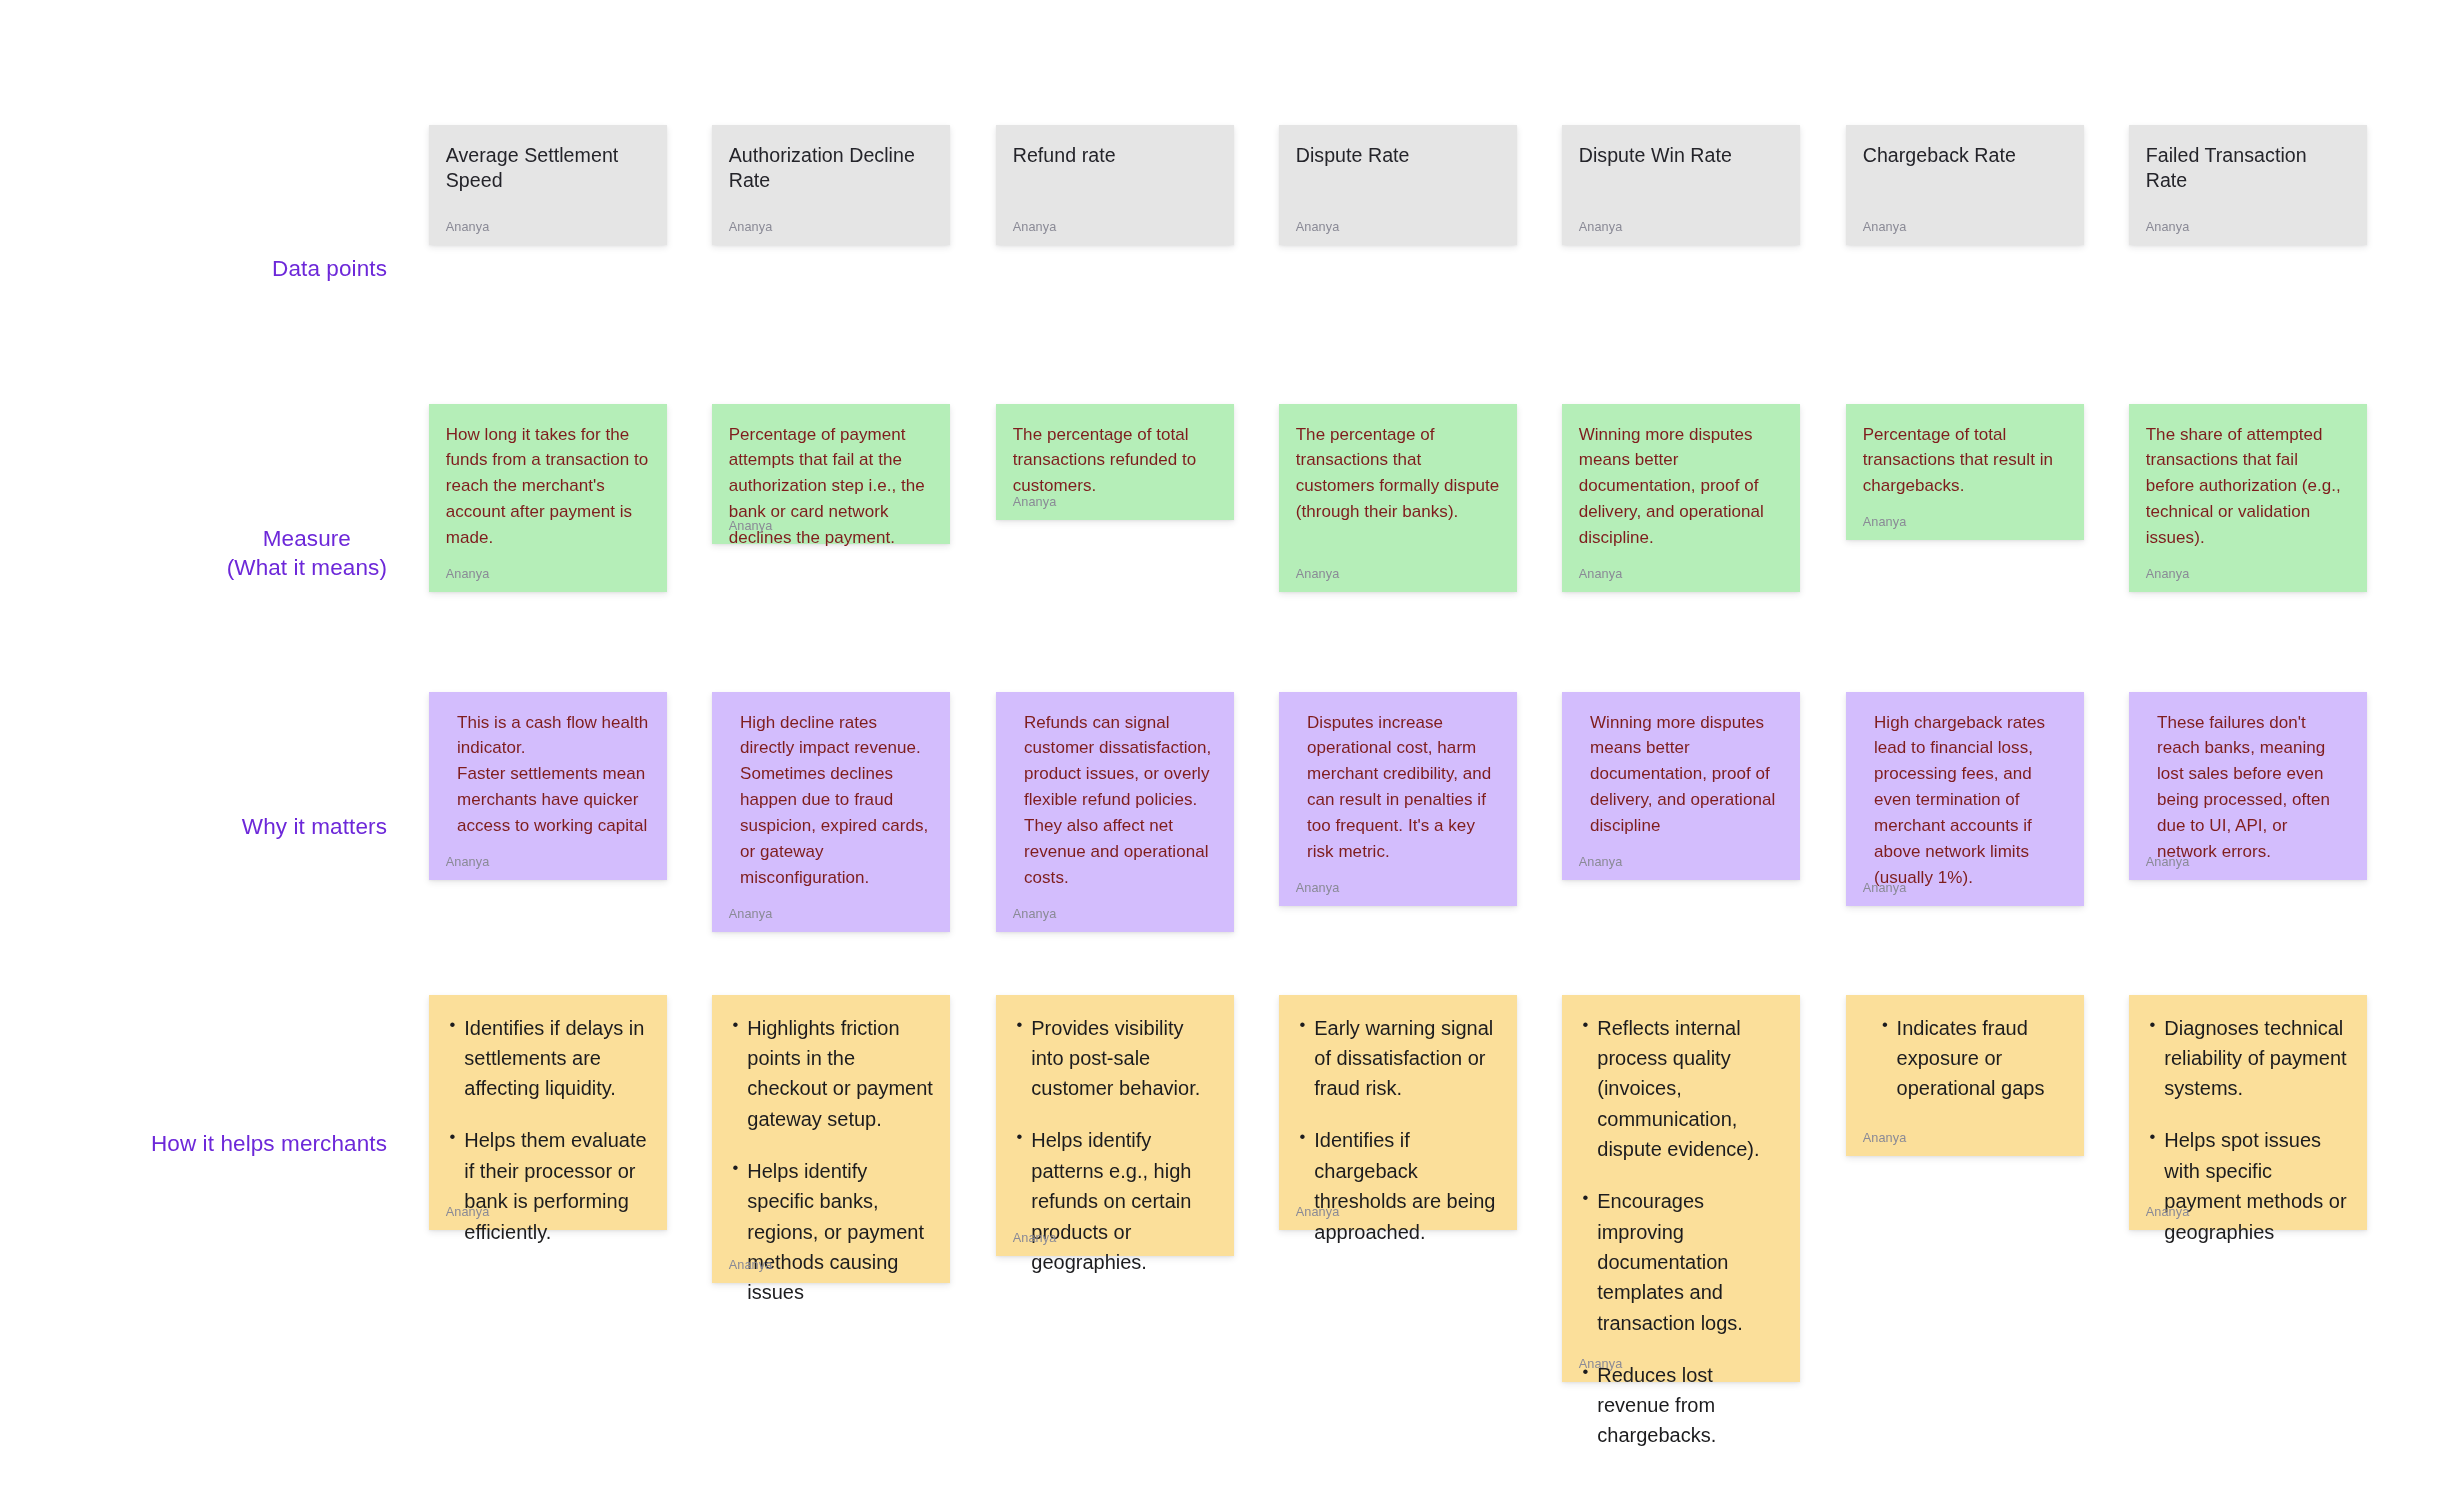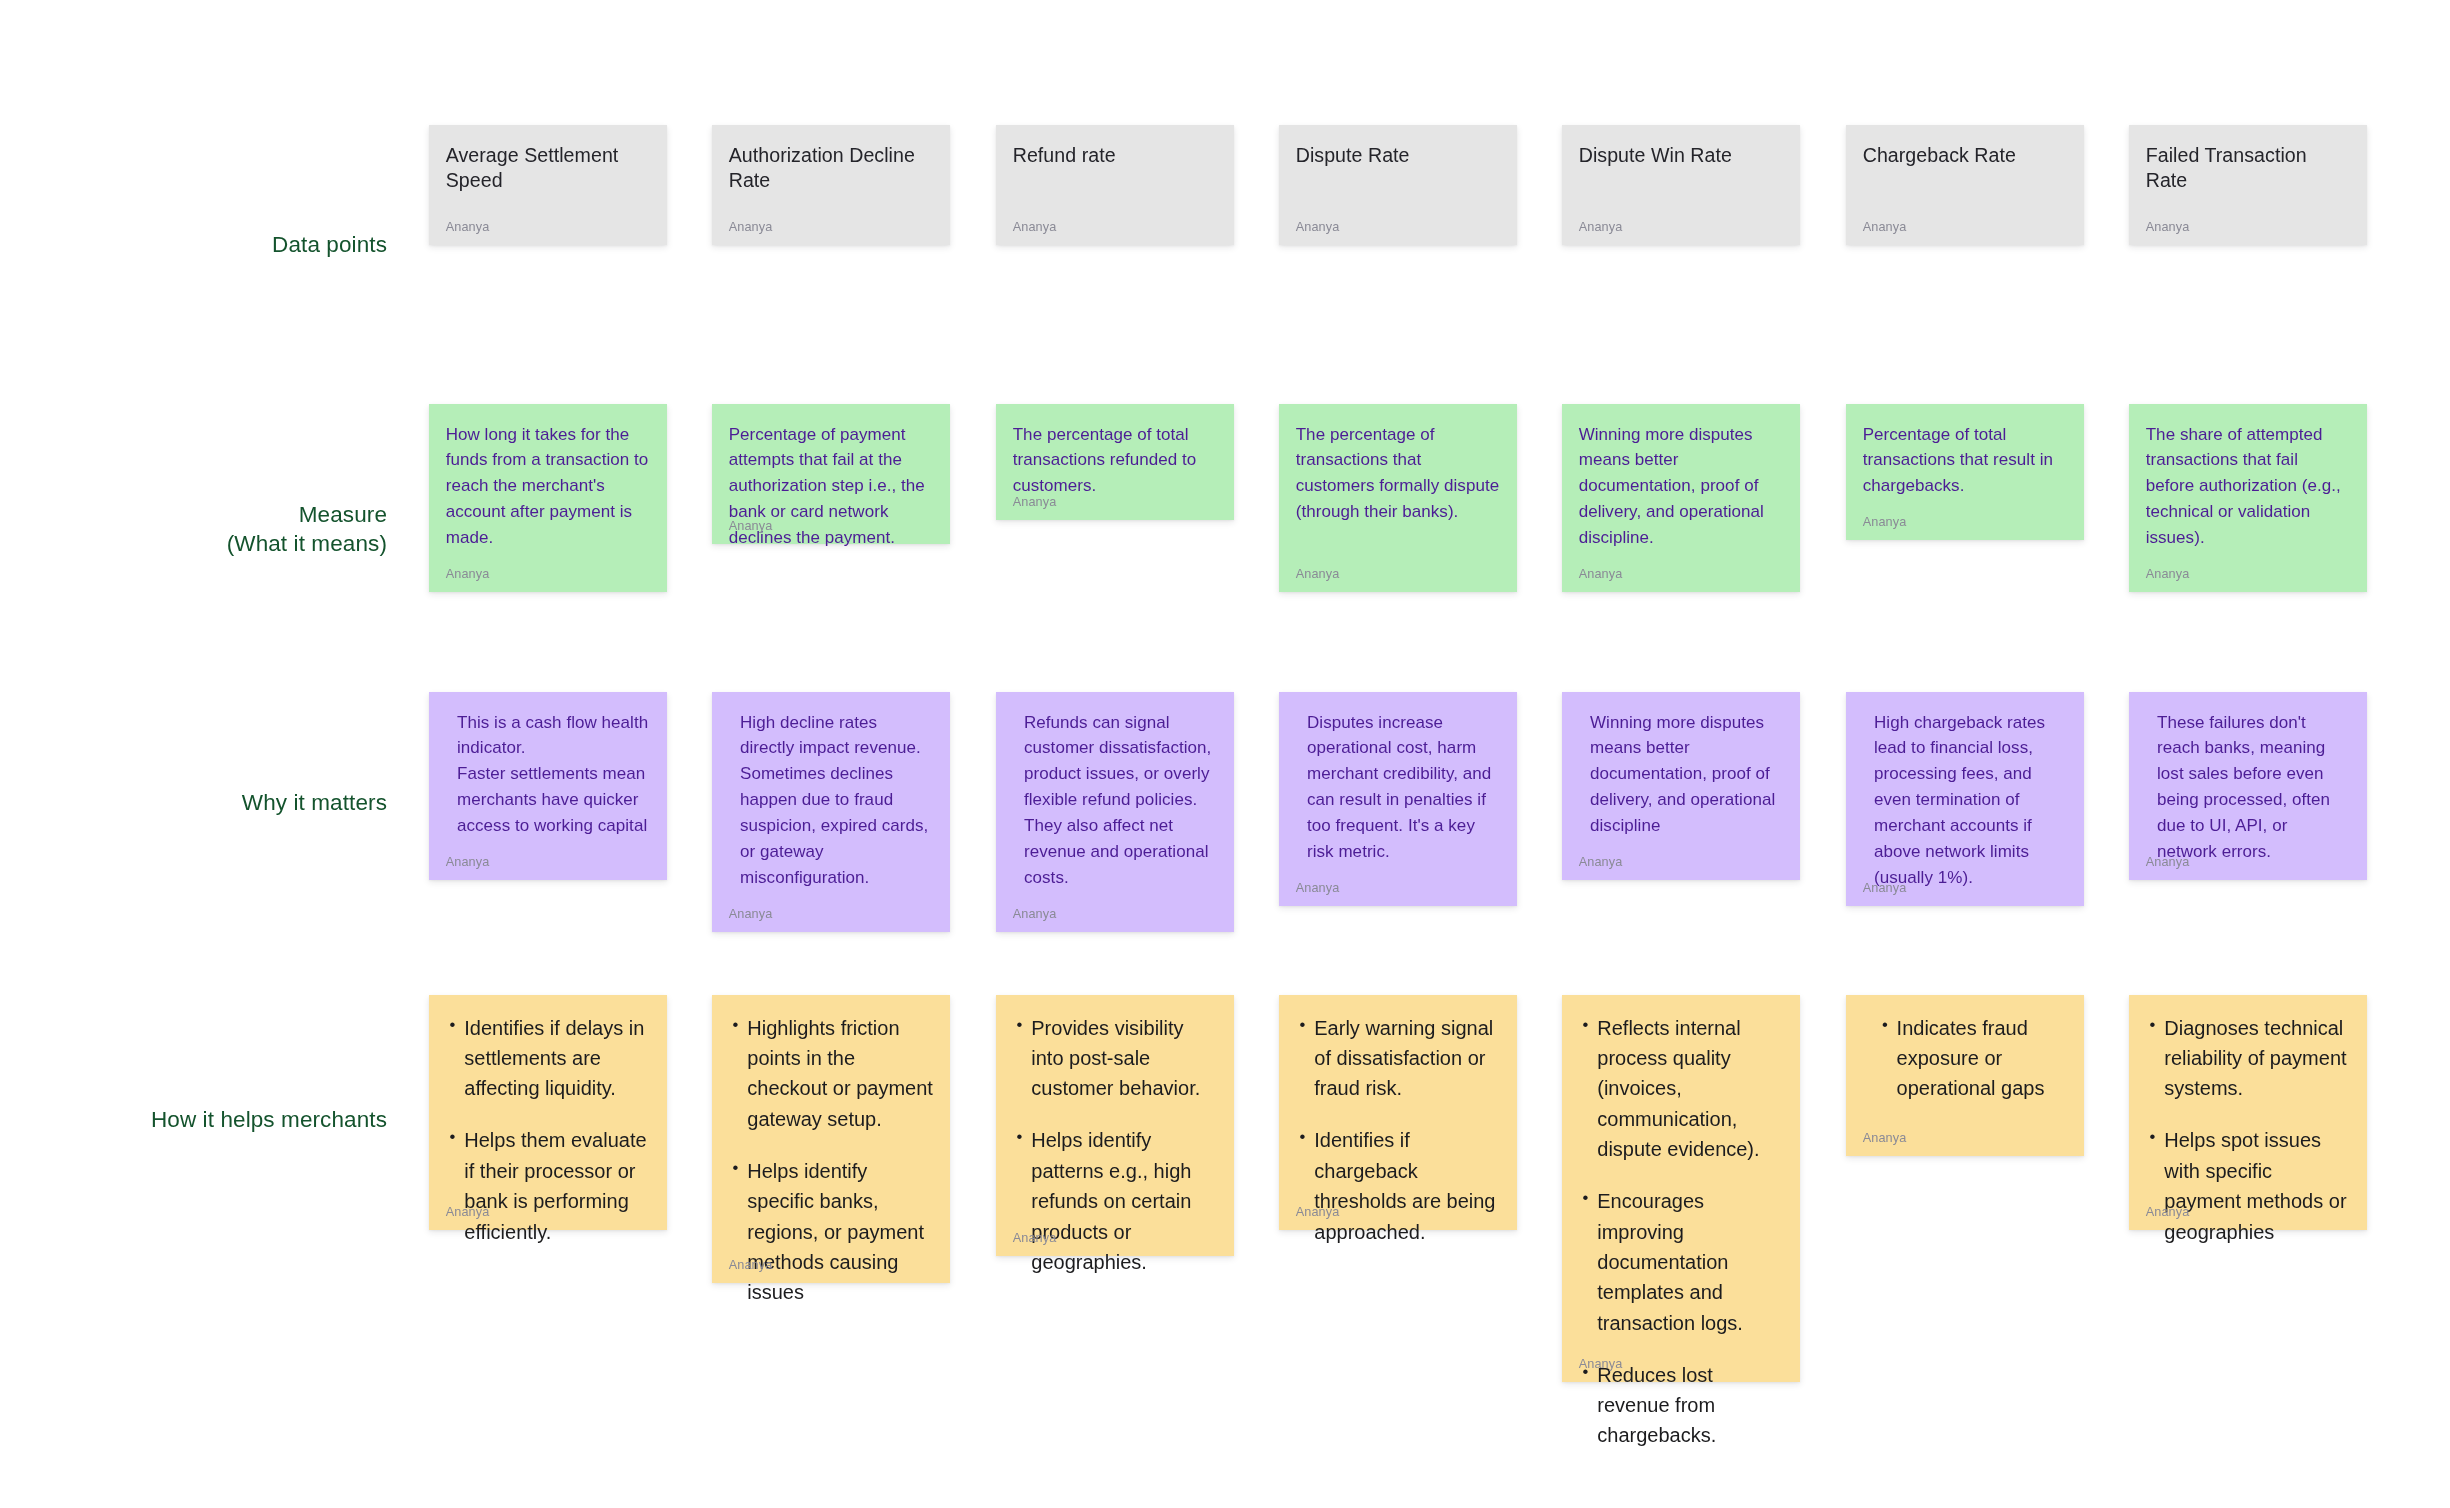--- a/index.html
+++ b/index.html
@@ -26,27 +26,28 @@
   .row-labels {
     position: absolute;
     left: 0;
     top: 0;
     width: 417px;
     height: 100%;
   }
   .row-label {
     position: absolute;
     right: 30px;
-    text-align: right;
-    color: #14532d;
+    text-align: center;
+    color: #6d28d9;
     font-size: 22.5px;
     font-weight: 400;
     line-height: 1.30;
     letter-spacing: 0.1px;
     white-space: pre-line;
+    margin-top: 24px;
   }
   .row-label.r0 { top: 230px; }
   .row-label.r1 { top: 500px; }
   .row-label.r2 { top: 788px; }
   .row-label.r3 { top: 1105px; }
 
   
   .grid {
     position: absolute;
     left: 429px;
@@ -67,21 +68,21 @@
     left: 0;
     width: 238px;
     box-sizing: border-box;
     padding: 17.6px 16.7px 0 16.7px;
     box-shadow: 0 3.4px 6.9px rgba(30, 30, 40, 0.10),
                 0 1px 2px rgba(30, 30, 40, 0.06);
   }
   .card-body {
     font-size: 17px;
     line-height: 1.52;
-    color: #4c1d95;
+    color: #7f1d1d;
     letter-spacing: 0.05px;
     white-space: pre-line;
   }
   .card-title {
     font-size: 19.6px;
     font-weight: 400;
     line-height: 1.32;
     color: #24242a;
     letter-spacing: 0.05px;
   }

